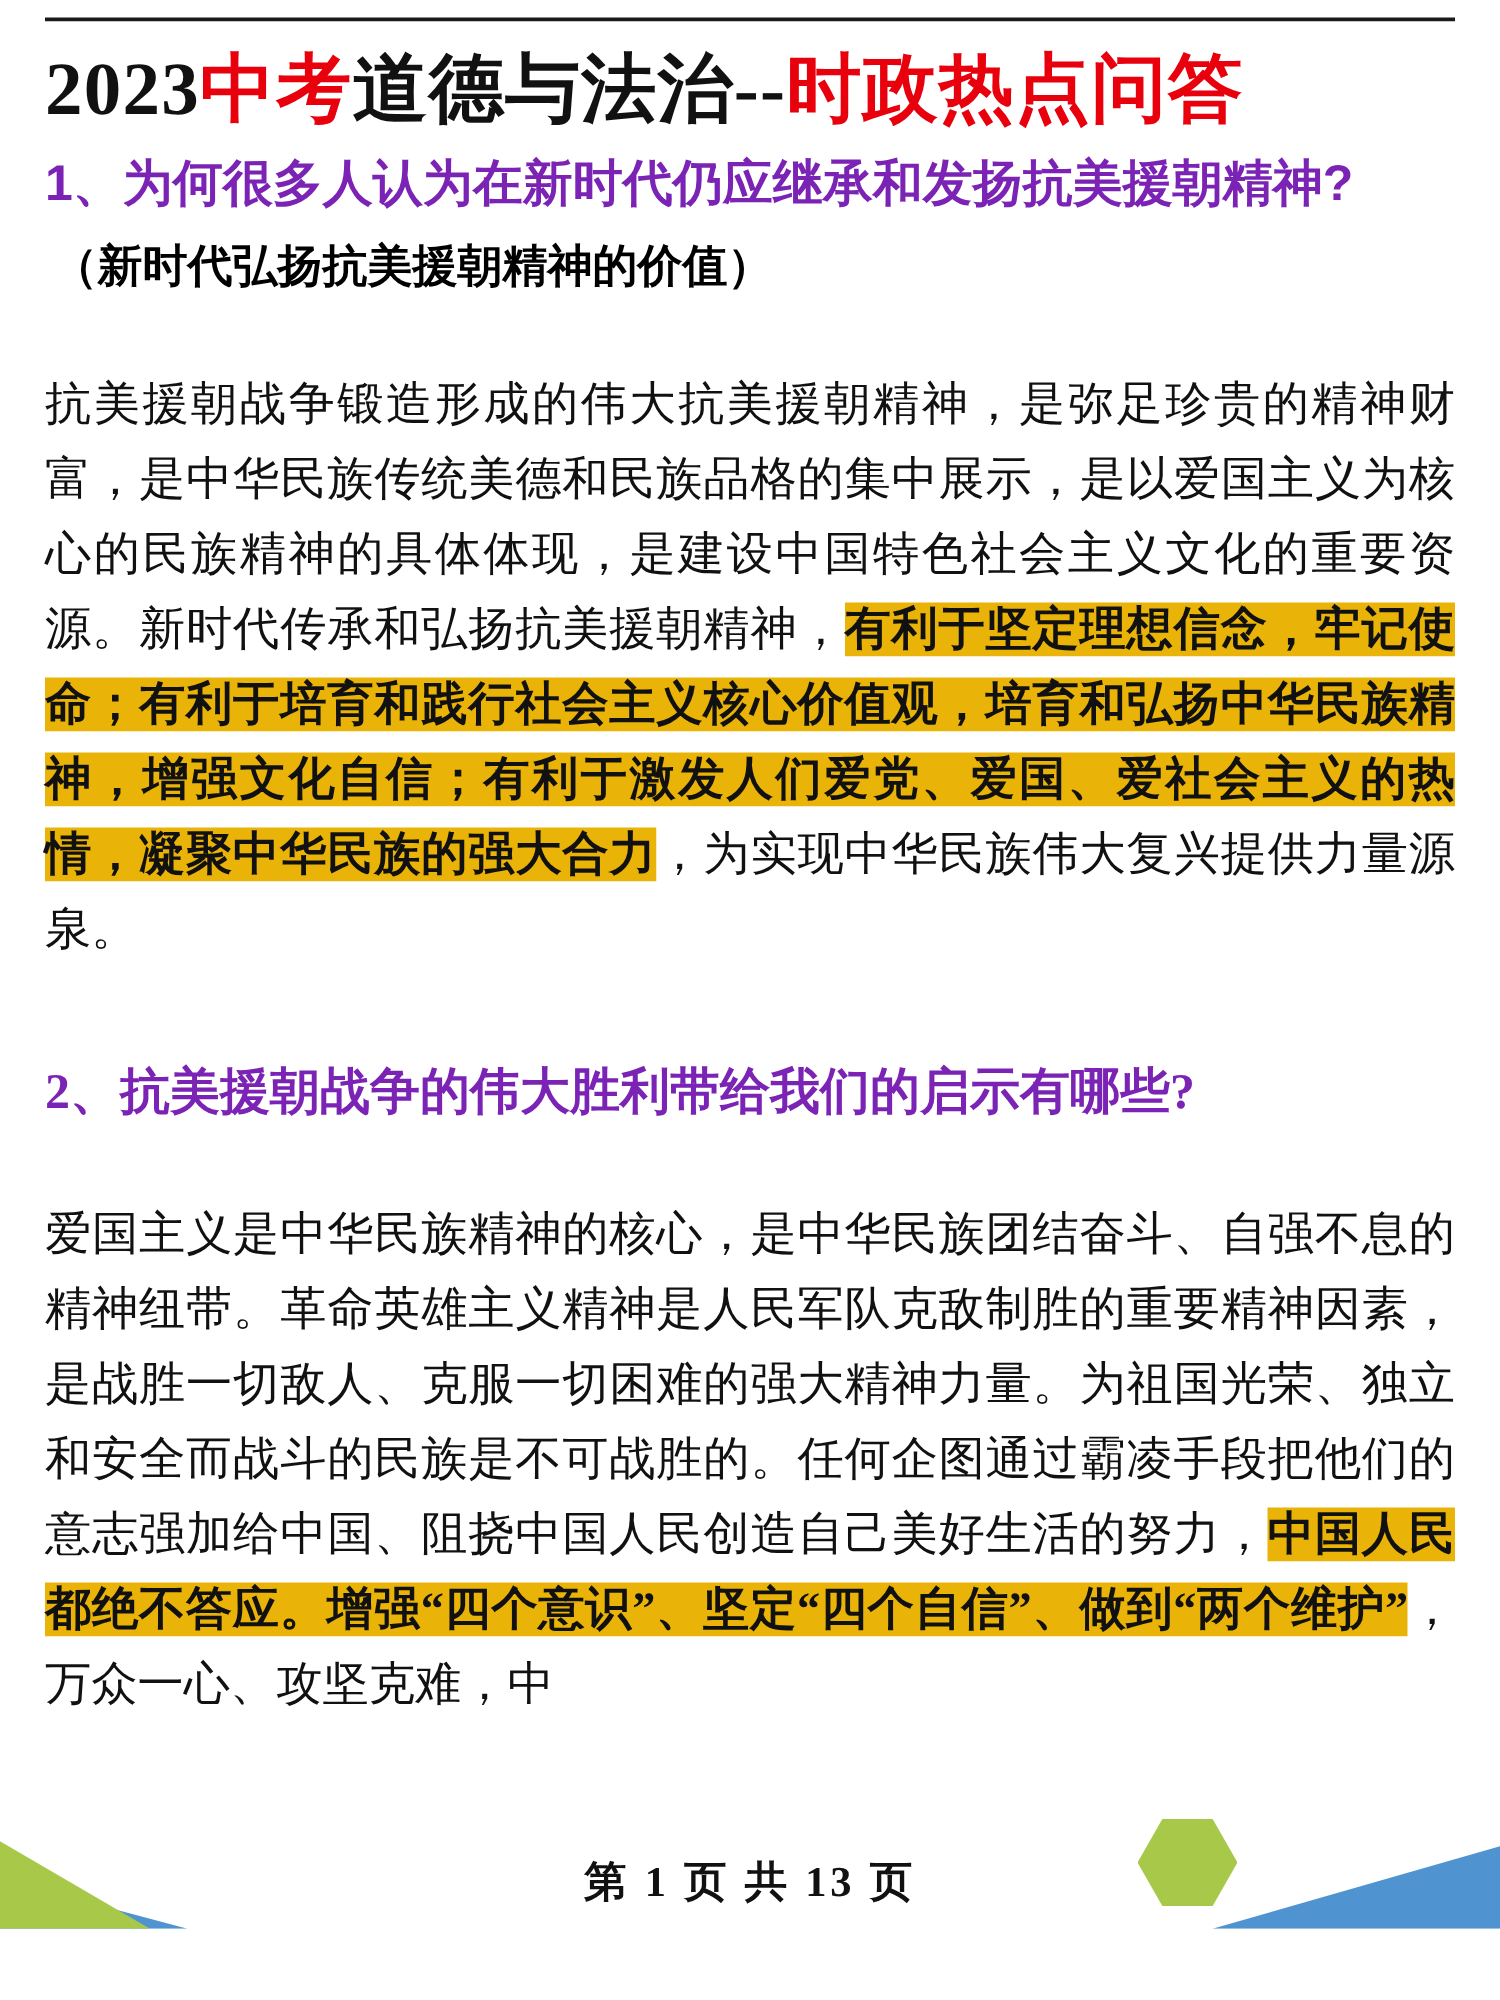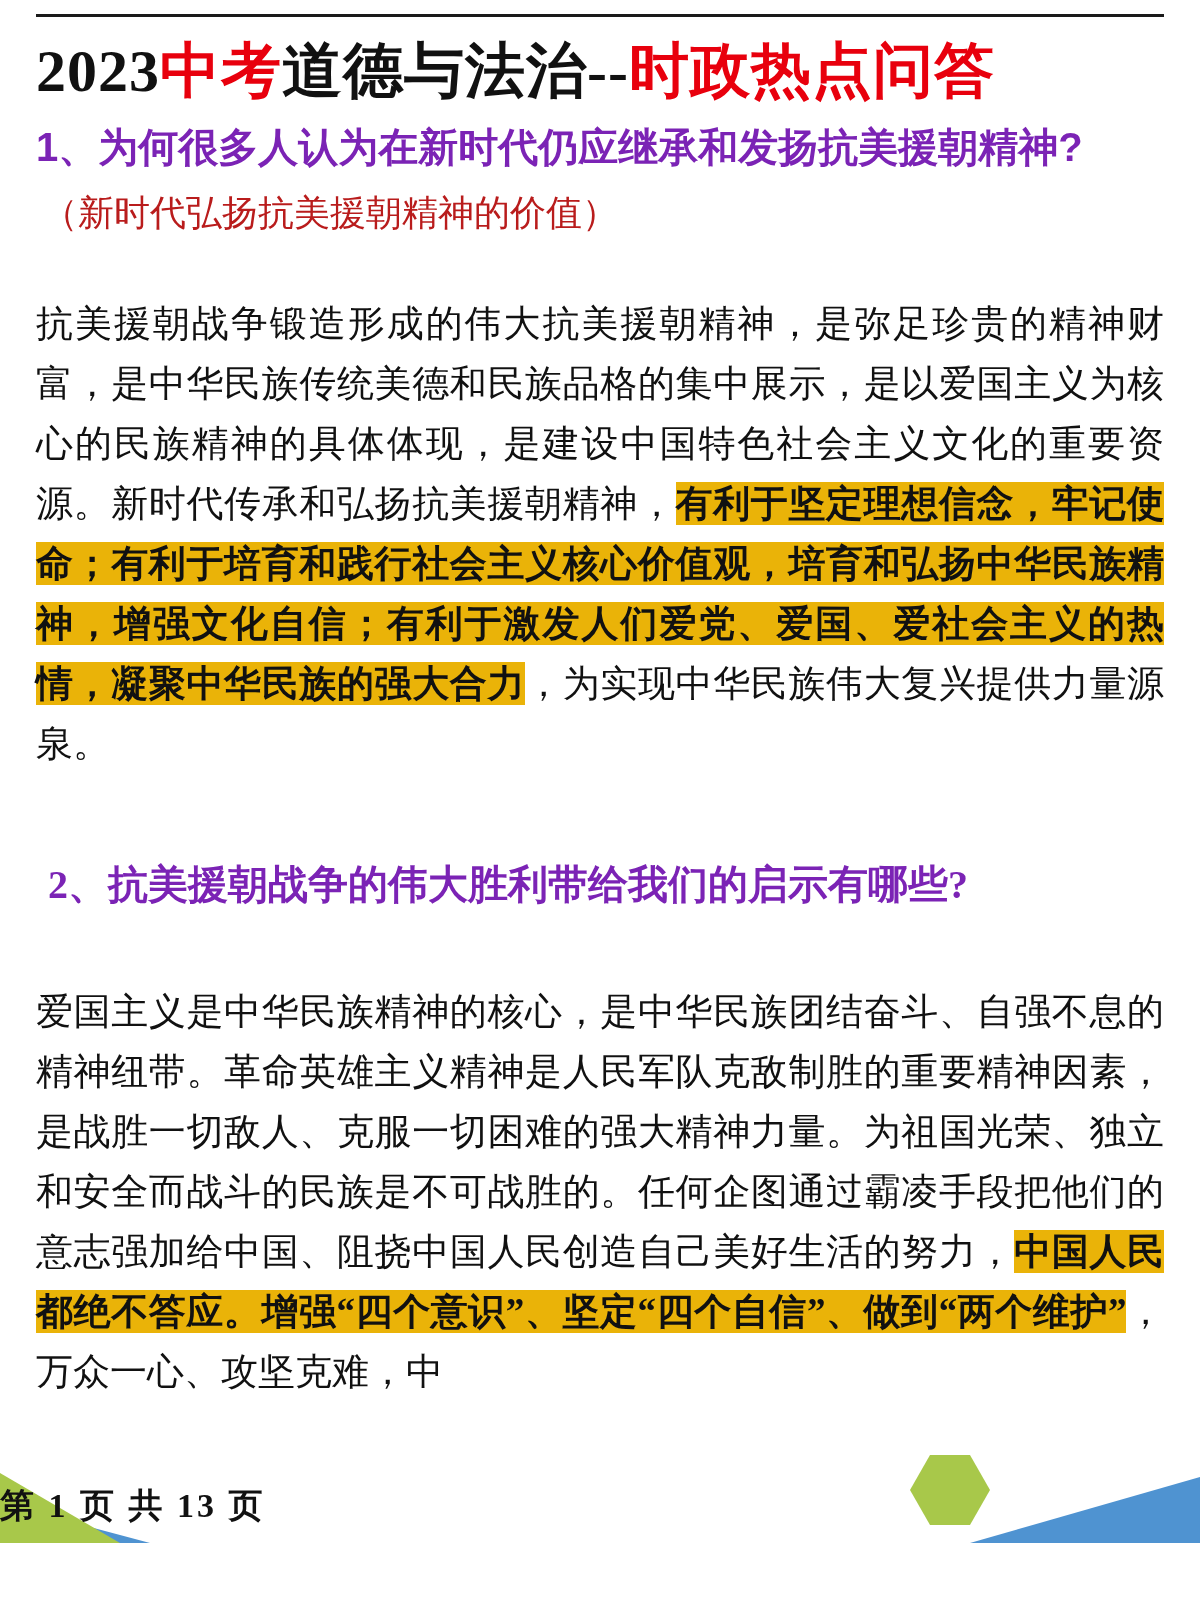--- a/index.html
+++ b/index.html
@@ -43,23 +43,23 @@
   .t-red { color: #e8000d; }
   .q-heading {
     color: #7b23b5;
     font-size: 40px;
     font-weight: 700;
     line-height: 1.45;
     margin: 14px 0 0 0;
     font-family: Liberation Sans, sans-serif;
   }
   .q-sub {
-    color: #b91c1c;
+    color: #000000;
     font-size: 36px;
-    font-weight: 400;
+    font-weight: 700;
     line-height: 1.4;
     margin: 12px 0 0 6px;
     font-family: "Liberation Serif", serif;
   }
   .body-text {
     color: #111111;
     font-size: 37px;
     line-height: 1.62;
     text-align: justify;
     margin: 0;
@@ -72,21 +72,21 @@
     font-weight: 700;
     padding: 1px 0;
     box-decoration-break: clone;
     -webkit-box-decoration-break: clone;
   }
   .q2-heading {
     color: #7b23b5;
     font-size: 40px;
     font-weight: 700;
     line-height: 1.45;
-    margin: 12px;
+    margin: 0;
     font-family: "Liberation Serif", serif;
   }
   .footer {
     position: absolute;
     left: 0;
     right: 0;
     bottom: 0;
     height: 96px;
   }
   .footer-band {
@@ -131,20 +131,21 @@
     width: 80px;
     height: 70px;
     background: #a8c84a;
     clip-path: polygon(25% 0%, 75% 0%, 100% 50%, 75% 100%, 25% 100%, 0% 50%);
   }
   .page-num {
     position: absolute;
     left: 0;
     right: 0;
     bottom: 14px;
+    text-align: center;
     font-size: 34px;
     font-weight: 700;
     color: #111111;
     letter-spacing: 3px;
     font-family: "Liberation Serif", serif;
   }
 </style>
 </head>
 <body>
 

